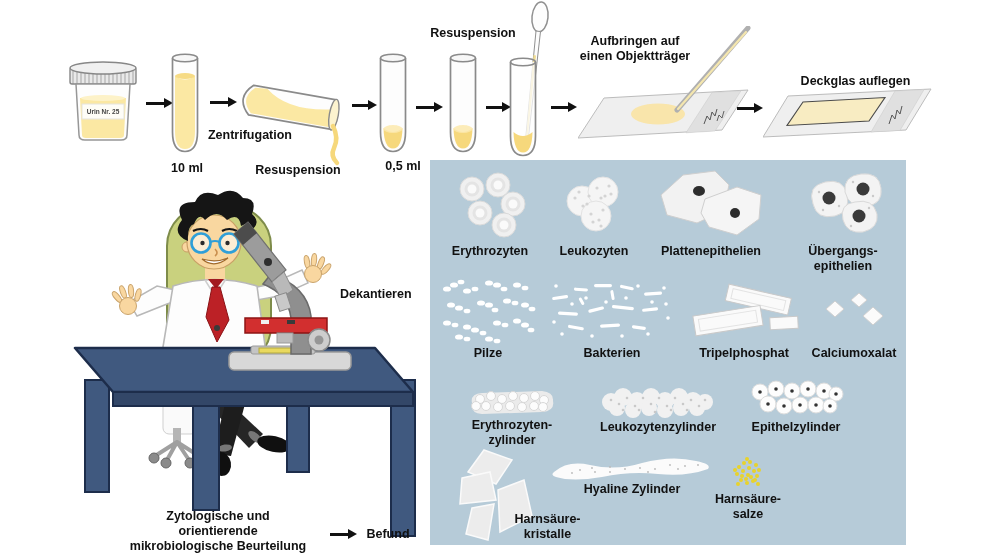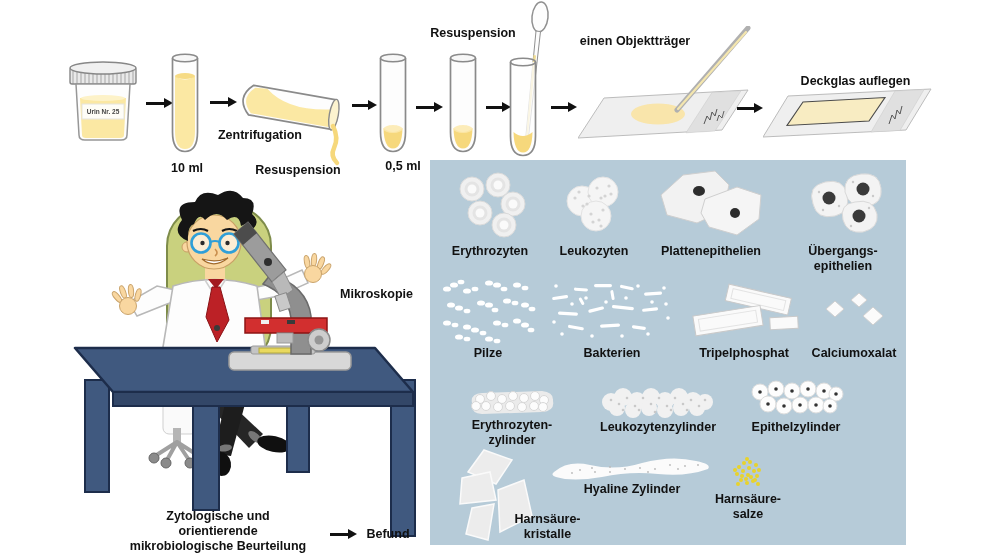--- a/index.html
+++ b/index.html
@@ -44,21 +44,21 @@
     <path d="M4.5,6 L4.5,80 Q4.5,99.5 17,99.5 Q29.5,99.5 29.5,80 L29.5,6 Z" fill="#fdfdfd"></path>
     <path d="M7,24 L7,79 Q7,97 17,97 Q27,97 27,79 L27,24 Q22,27.5 17,27.5 Q12,27.5 7,24 Z" fill="#fbe8a3"></path>
     <ellipse cx="17" cy="24" rx="10" ry="3" fill="#f6db85"></ellipse>
     <path d="M4.5,6 L4.5,80 Q4.5,99.5 17,99.5 Q29.5,99.5 29.5,80 L29.5,6" fill="none" stroke="#8a8a8a" stroke-width="1.7"></path>
     <ellipse cx="17" cy="6" rx="12.5" ry="3.8" fill="#f7f7f7" stroke="#8a8a8a" stroke-width="1.5"></ellipse>
   </svg>
   <div class="wlabel" style="left:158px;top:161px;width:58px">10 ml</div>
 
   <div class="harrow" style="left:210px;top:101px;width:18px"></div>
 
-  <div class="wlabel" style="left:204px;top:128px;width:112px">Zentrifugation</div>
+  <div class="wlabel" style="left:194px;top:128px;width:112px">Zentrifugation</div>
 
   <svg class="abs" style="left:230px;top:76px" width="122" height="94" viewBox="0 0 122 94">
     <g transform="rotate(10 60 34)">
       <path d="M104,16 L20,16 Q4,31 20,46 L104,46 Z" fill="#fdfdfd"></path>
       <path d="M102,44 L22,44 Q8,31 22,18 L34,17 Q58,36 102,26 Z" fill="#fbe8a3"></path>
       <path d="M104,16 L20,16 Q4,31 20,46 L104,46" fill="none" stroke="#8a8a8a" stroke-width="1.7"></path>
       <ellipse cx="104" cy="31" rx="4.5" ry="15.5" fill="#fcf3cf" stroke="#8a8a8a" stroke-width="1.4"></ellipse>
     </g>
     <path d="M103,50 Q109,62 104,72 Q100,80 107,87" fill="none" stroke="#f6d87c" stroke-width="4.5" stroke-linecap="round"></path>
   </svg>
@@ -96,20 +96,21 @@
       <path d="M4.5,6 L4.5,80 Q4.5,99.5 17,99.5 Q29.5,99.5 29.5,80 L29.5,6 Z" fill="#fdfdfd" opacity="0.75"></path>
       <path d="M7.5,76 Q8,96.5 17,96.5 Q26,96.5 26.5,76 Q22,80 17,80 Q12,80 7.5,76 Z" fill="#f6d87c"></path>
       <path d="M4.5,6 L4.5,80 Q4.5,99.5 17,99.5 Q29.5,99.5 29.5,80 L29.5,6" fill="none" stroke="#8a8a8a" stroke-width="1.7"></path>
       <ellipse cx="17" cy="6" rx="12.5" ry="3.8" fill="none" stroke="#8a8a8a" stroke-width="1.5"></ellipse>
     </g>
   </svg>
 
   <div class="harrow" style="left:551px;top:106px;width:17px"></div>
 
   <div class="wlabel" style="left:560px;top:34px;width:150px">
+    <div>Aufbringen auf</div>
     <div>einen Objektträger</div>
   </div>
 
   <svg class="abs" style="left:578px;top:26px" width="185" height="120" viewBox="0 0 185 120">
     <polygon points="26,72 170,64 144,104 0,112" fill="#efefef" stroke="#bcbcbc" stroke-width="1"></polygon>
     <polygon points="134,66.5 163,64.8 137,105 108,106.8" fill="#e0e0e0" stroke="#c9c9c9" stroke-width="0.5"></polygon>
     <path d="M126,98 l3,-8 l3,4 l2,-8 l3,4 l2,-7" fill="none" stroke="#555" stroke-width="1"></path>
     <path d="M139,95 l2,-6 l3,3 l2,-7" fill="none" stroke="#555" stroke-width="0.9"></path>
     <ellipse cx="80" cy="88" rx="27" ry="10.5" fill="#f9e5ab"></ellipse>
     <line x1="170" y1="2" x2="99" y2="84" stroke="#b0b0b0" stroke-width="5" stroke-linecap="round"></line>
@@ -210,21 +211,21 @@
       <rect x="222" y="104" width="12" height="16" transform="rotate(-18 228 112)" fill="#c9c9c9" stroke="#8a8a8a"></rect>
       <rect x="190" y="128" width="82" height="15" fill="#d22f2f" stroke="#8d1515" stroke-width="1.5"></rect>
       <rect x="206" y="130" width="8" height="4" fill="#f1f1f1"></rect>
       <rect x="232" y="130" width="8" height="4" fill="#3a3a3a"></rect>
       <rect x="222" y="143" width="16" height="10" fill="#bdbdbd" stroke="#999"></rect>
       <circle cx="264" cy="150" r="11" fill="#cdcdcd" stroke="#8a8a8a" stroke-width="1.5"></circle>
       <circle cx="264" cy="150" r="4.5" fill="#969696"></circle>
     </g>
   </svg>
 
-  <div class="wlabel" style="left:340px;top:287px;width:90px;text-align:left">Mikroskopie</div>
+  <div class="wlabel" style="left:340px;top:287px;width:90px;text-align:left">Dekantieren</div>
 
   <div class="wlabel" style="left:104px;top:509px;width:228px">
     <div>Zytologische und</div>
     <div>orientierende</div>
     <div>mikrobiologische Beurteilung</div>
   </div>
   <div class="harrow" style="left:330px;top:533px;width:18px"></div>
   <div class="wlabel" style="left:358px;top:527px;width:60px">Befund</div>
 
   <div id="panel">

